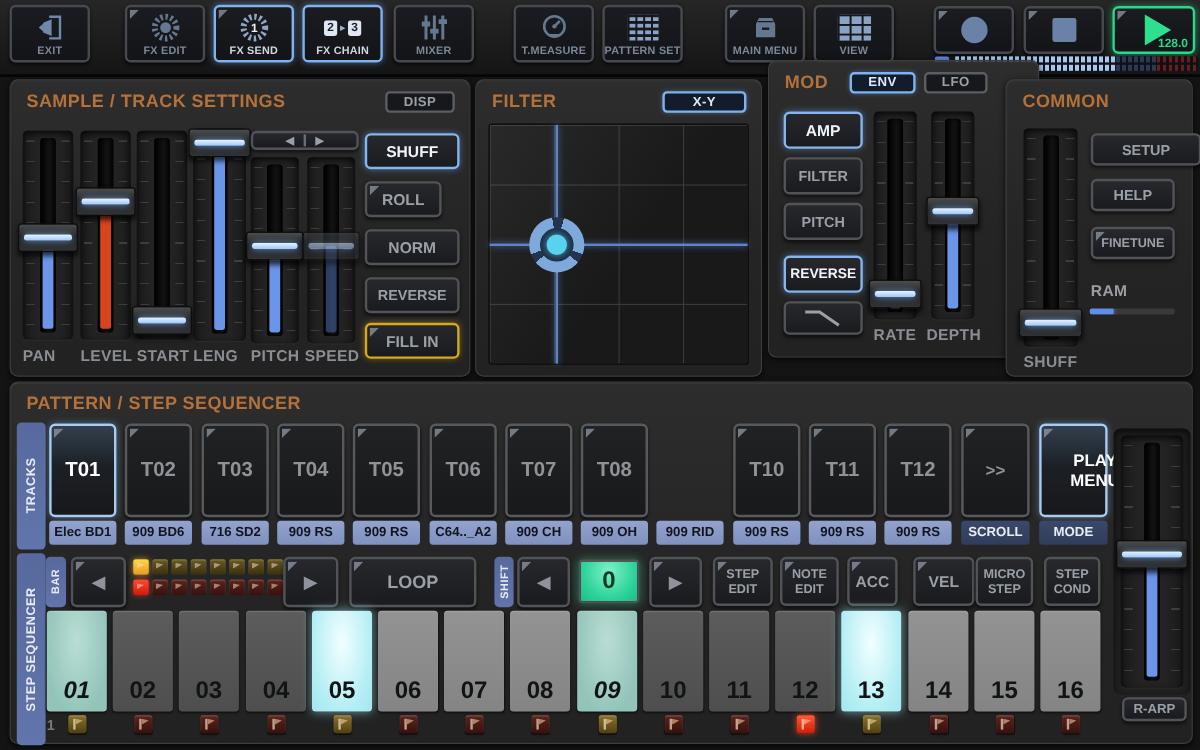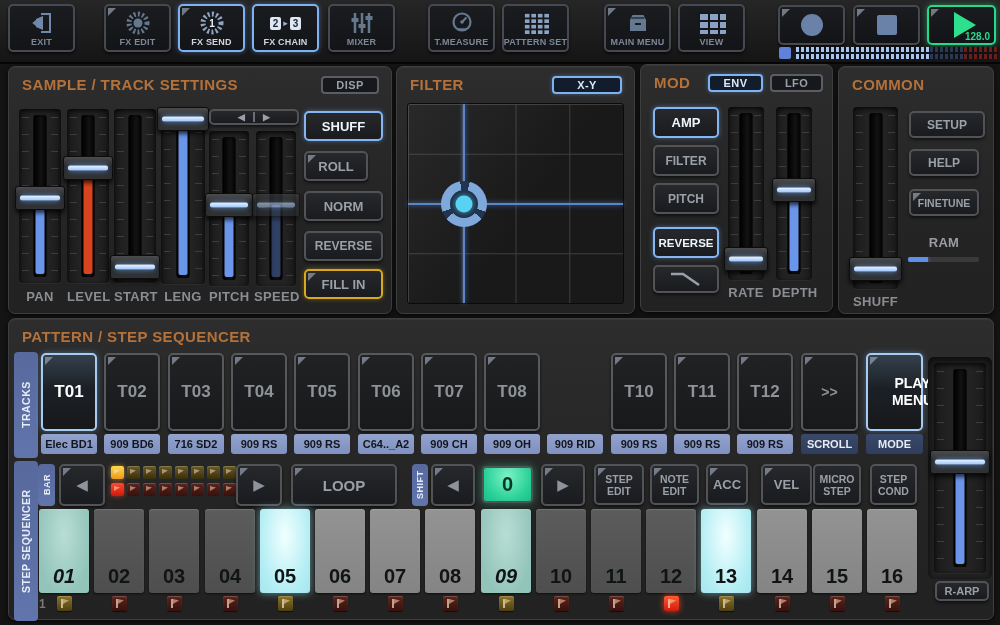--- a/index.html
+++ b/index.html
@@ -60,21 +60,21 @@
   .ftrack{position:absolute;left:50%;transform:translateX(-50%);top:6px;bottom:6px;width:13px;
           background:linear-gradient(90deg,#000,#131313 60%,#050505);border-radius:3px;box-shadow:inset 0 0 4px #000;}
   .ffill{position:absolute;left:50%;transform:translateX(-50%);width:9px;top:var(--pct,50%);bottom:9px;
          background:var(--fill,#6a95e8);border-radius:2px;}
   .fhandle{position:absolute;left:-4px;right:-4px;height:22px;top:var(--pct,50%);transform:translateY(-50%);
            background:linear-gradient(#4c4d4f,#222 45%,#313234);border:1px solid #0c0c0c;border-radius:3px;
            box-shadow:0 3px 4px rgba(0,0,0,.7);}
   .fhandle::after{content:'';position:absolute;left:4px;right:4px;top:50%;transform:translateY(-50%);height:5px;
            background:linear-gradient(#e8f4ff,#9cc6ff);border-radius:2px;box-shadow:0 0 6px rgba(120,180,255,.8);}
   .fader.dim .ffill{opacity:.6;} .fader.dim .fhandle{opacity:.55;}
-  .flabel{position:absolute;text-align:center;font-size:13px;font-weight:bold;color:#8a8d92;letter-spacing:.3px;}
+  .flabel{position:absolute;font-size:13px;font-weight:bold;color:#8a8d92;letter-spacing:.3px;}
   
   .xypad{position:absolute;left:10px;top:36px;width:215px;height:199px;border:1px solid #0a0a0a;border-radius:3px;
          background-color:#191919;
          background-image:linear-gradient(125deg,rgba(255,255,255,.07),rgba(0,0,0,0) 55%),
            linear-gradient(90deg,#3d3d3d 1px,transparent 1px),linear-gradient(#3d3d3d 1px,transparent 1px);
          background-size:100% 100%,25% 100%,100% 25%;}
   .xv{position:absolute;top:0;bottom:0;left:calc(var(--cx,50%) - 1px);width:2px;background:#5d84c4;box-shadow:0 0 5px #4e79bd;}
   .xh{position:absolute;left:0;right:0;top:calc(var(--cy,50%) - 1px);height:2px;background:#5d84c4;box-shadow:0 0 5px #4e79bd;}
   .xpuck{position:absolute;left:var(--cx,50%);top:var(--cy,50%);transform:translate(-50%,-50%);width:46px;height:46px;border-radius:50%;
          background:conic-gradient(from 15deg,#7fa9da 0 95deg,#22344e 95deg 115deg,#7fa9da 115deg 215deg,#22344e 215deg 235deg,#7fa9da 235deg 335deg,#22344e 335deg 360deg);}
@@ -313,21 +313,21 @@
     <div class="pill active" style="right:12px;top:9px;width:70px;">X-Y</div>
     <div class="xypad" style="--cx: 26%; --cy: 50%;">
       <div class="xv"></div>
       <div class="xh"></div>
       <div class="xpuck">
           <div class="xdot"></div>
         </div>
     </div>
   </div>
 
-  <div class="panel" style="left:640px;top:64px;width:191px;height:246px;">
+  <div class="panel" style="left:640px;top:50px;width:191px;height:246px;padding-left:33px;">
     <span class="ptitle">MOD</span>
     <div class="pill active" style="left:67px;top:9px;width:55px;">ENV</div>
     <div class="pill" style="left:129px;top:9px;width:53px;">LFO</div>
 
     <div class="gbtn active-blue" style="left:12px;top:42px;width:66px;height:31px;font-size:13px;">AMP</div>
     <div class="gbtn" style="left:12px;top:80px;width:66px;height:31px;font-size:12px;">FILTER</div>
     <div class="gbtn" style="left:12px;top:118px;width:66px;height:31px;font-size:12px;">PITCH</div>
     <div class="gbtn active-blue" style="left:12px;top:162px;width:66px;height:31px;font-size:11.5px;">REVERSE</div>
     <div class="gbtn" style="left:12px;top:200px;width:66px;height:28px;">
       <svg width="36" height="18" viewBox="0 0 36 18">
@@ -356,21 +356,21 @@
   <div class="panel" style="left:838px;top:66px;width:154px;height:246px;">
     <span class="ptitle">COMMON</span>
     <div class="fader" style="left: 14px; top: 40px; width: 45px; height: 182px; --pct: 89%; --fill: #6a95e8;">
       <div class="fslot"></div>
         <div class="fticks"></div>
       <div class="ftrack"></div>
         <div class="ffill"></div>
       <div class="fhandle"></div>
     </div>
     <span class="flabel" style="left:14px;top:227px;width:45px;">SHUFF</span>
-    <div class="gbtn" style="left:70px;top:44px;width:76px;height:27px;font-size:12px;text-align:right;">SETUP</div>
+    <div class="gbtn" style="left:70px;top:44px;width:92px;height:27px;font-size:12px;text-align:right;">SETUP</div>
     <div class="gbtn" style="left:70px;top:82px;width:70px;height:27px;font-size:12px;">HELP</div>
     <div class="gbtn corner" style="left:70px;top:122px;width:70px;height:27px;font-size:10.5px;">FINETUNE</div>
     <span class="flabel" style="left:70px;top:168px;width:70px;color:#9a9da2;">RAM</span>
     <div class="rambar" style="left: 69px; top: 190px; width: 71px; --pct: 28%;"></div>
   </div>
 
   <div class="panel" style="left:8px;top:318px;width:984px;height:300px;">
     <span class="ptitle">PATTERN / STEP SEQUENCER</span>
 
     <div class="vtab" style="left:5px;top:33px;width:24px;height:106px;font-size:10.5px;">TRACKS</div>

